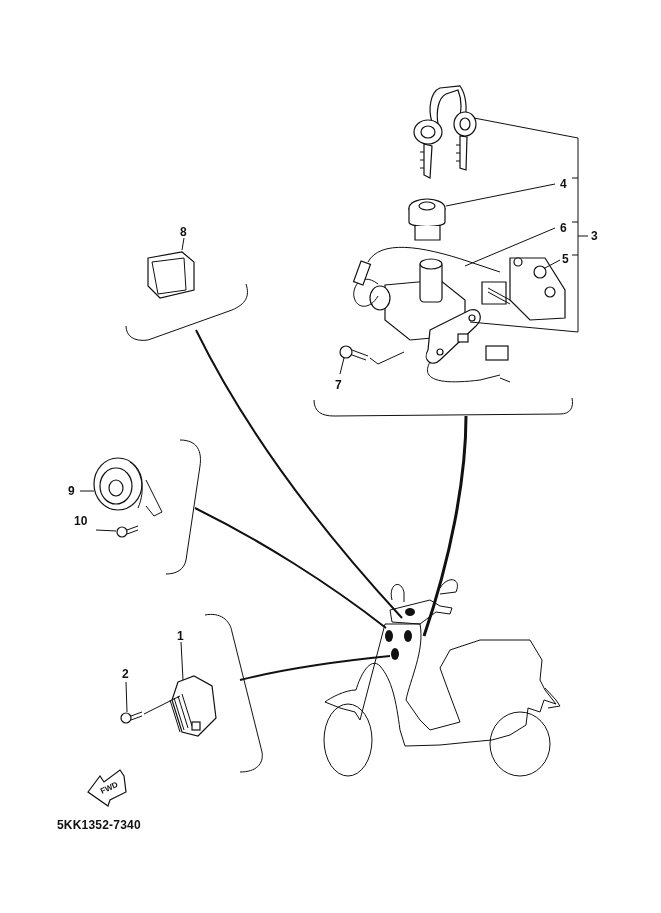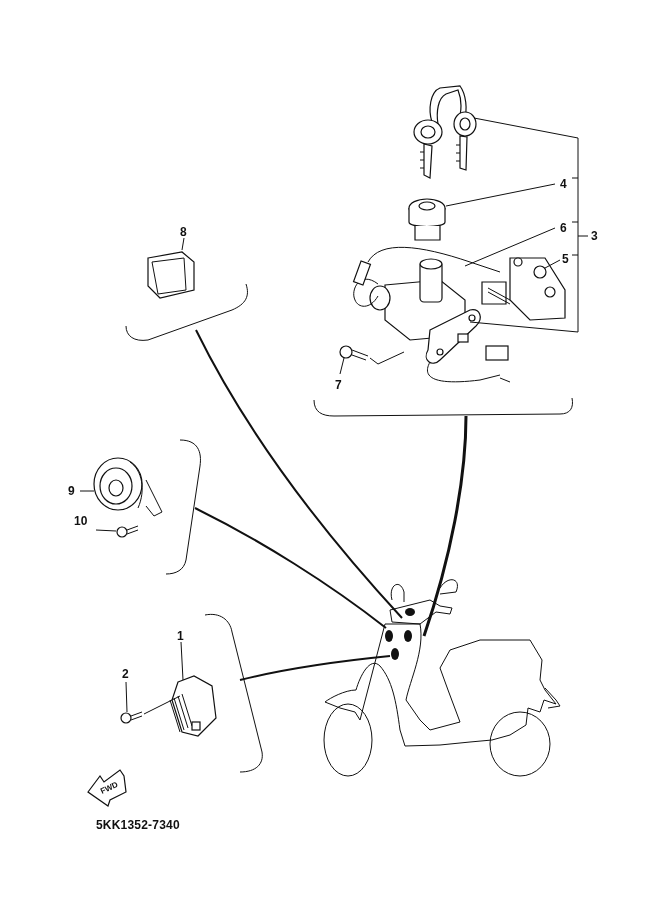--- a/index.html
+++ b/index.html
@@ -1,21 +1,21 @@
 <!DOCTYPE html>
 <html><head>
 <meta charset="utf-8">
 <style>
   html, body { margin: 0; padding: 0; background: #ffffff; }
   body { width: 661px; height: 913px; position: relative; overflow: hidden;
          font-family: "Liberation Sans", sans-serif; }
   svg.diagram { position: absolute; left: 0; top: 0; }
   .callout { font-family: "Liberation Sans", sans-serif; font-size: 12px; fill: #111; font-weight: bold; }
   .code { position: absolute; left: 57px; top: 818px; font-family: "Liberation Sans", sans-serif;
-          font-size: 12px; font-weight: bold; color: #111; letter-spacing: 0.2px; margin-left: 39px; }
+          font-size: 12px; font-weight: bold; color: #111; letter-spacing: 0.2px; }
   .ln { fill: none; stroke: #111; stroke-width: 1; }
   .lnb { fill: none; stroke: #111; stroke-width: 2; }
   .lnt { fill: none; stroke: #111; stroke-width: 3; }
   .part { fill: #fff; stroke: #111; stroke-width: 1.2; }
   .blk { fill: #111; stroke: none; }
 </style>
 </head>
 <body>
 
 <svg class="diagram" width="661" height="913" viewBox="0 0 661 913">

